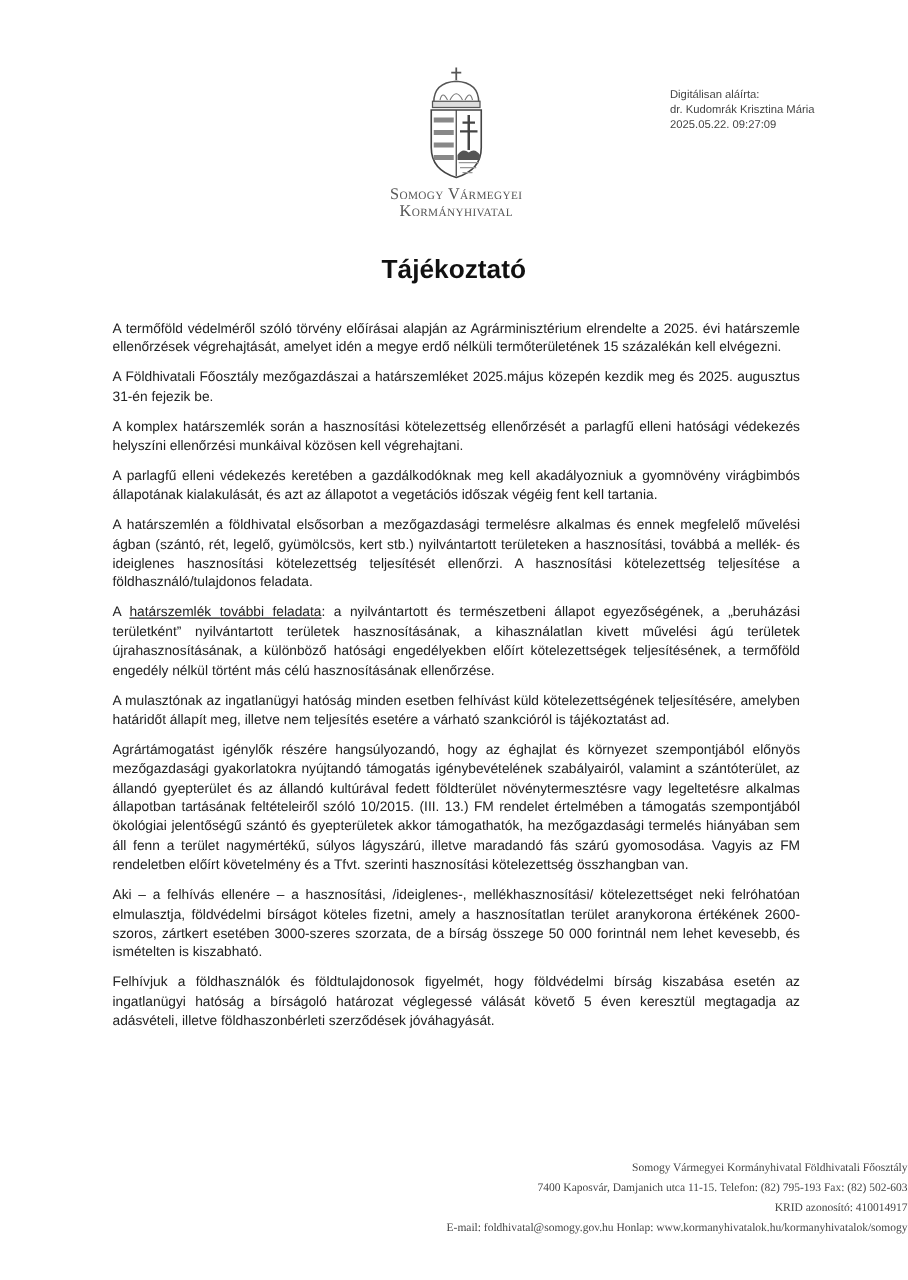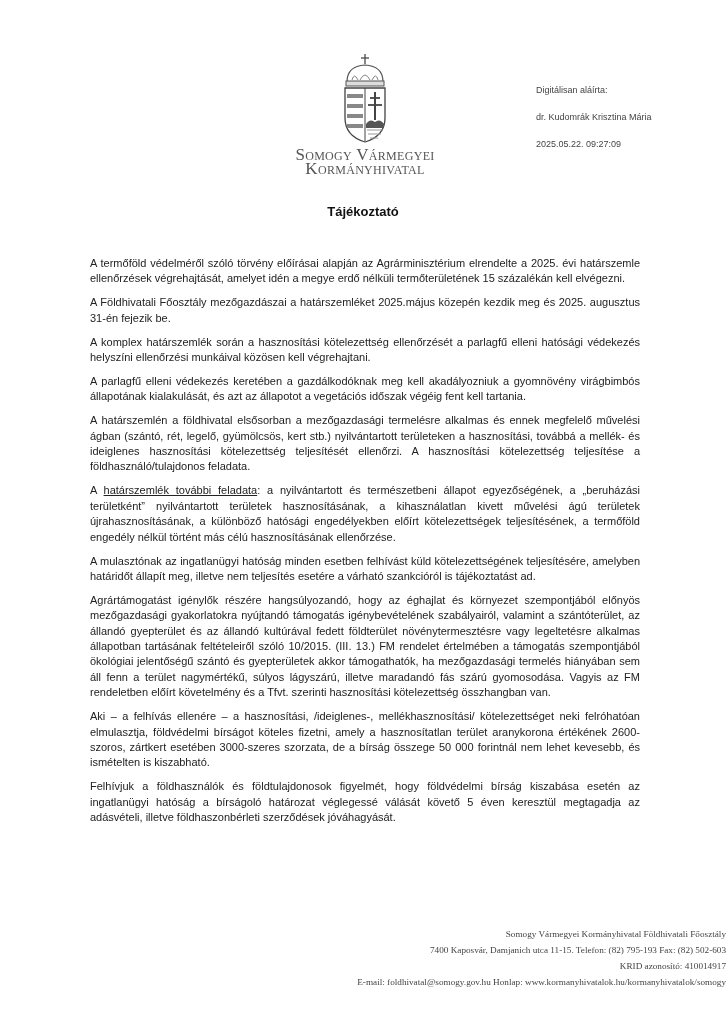--- a/index.html
+++ b/index.html
@@ -1,28 +1,28 @@
 <!DOCTYPE html>
 <html><head>
 <meta charset="utf-8">
 <style>
   html, body { margin: 0; padding: 0; background: #ffffff; }
   body { width: 726px; height: 1024px; position: relative; overflow: hidden; color: #1a1a1a; }
   .page { position: absolute; left: 0; top: 0; width: 726px; height: 1024px; background: #fff; }
 
   .crest { position: absolute; left: 340px; top: 52px; width: 50px; height: 92px; }
   .org-name { position: absolute; left: 270px; top: 148px; width: 190px; text-align: center;
-    font-family: "Liberation Serif", serif; font-variant: small-caps; color: #555; font-size: 17px; line-height: 14px; letter-spacing: 0.3px; }
+    font-family: "Liberation Serif", serif; font-variant: small-caps; color: #555; font-size: 13px; line-height: 14px; letter-spacing: 0.3px; }
 
   .signature { position: absolute; left: 536px; top: 69px; font-family: "Liberation Sans", sans-serif;
     font-size: 9px; line-height: 12px; color: #444; }
-  .signature div { white-space: nowrap; margin-top: 15px; }
+  .signature div { white-space: nowrap; }
 
   .title { position: absolute; left: 0; width: 726px; top: 204px; text-align: center;
-    font-family: "Liberation Sans", sans-serif; font-weight: bold; font-size: 13px; color: #111; }
+    font-family: "Liberation Sans", sans-serif; font-weight: bold; font-size: 21px; color: #111; }
 
   .body { position: absolute; left: 90px; top: 256px; width: 550px;
     font-family: "Liberation Sans", sans-serif; font-size: 11px; line-height: 15.4px; color: #222; }
   .body p { margin: 0 0 8.5px 0; text-align: justify; }
   .body u { text-decoration: underline; }
 
   .footer { position: absolute; left: 0; width: 726px; top: 926px; text-align: right;
     font-family: "Liberation Serif", serif; font-size: 9.2px; line-height: 16px; color: #444; }
   .footer div { white-space: nowrap; }
 </style>

